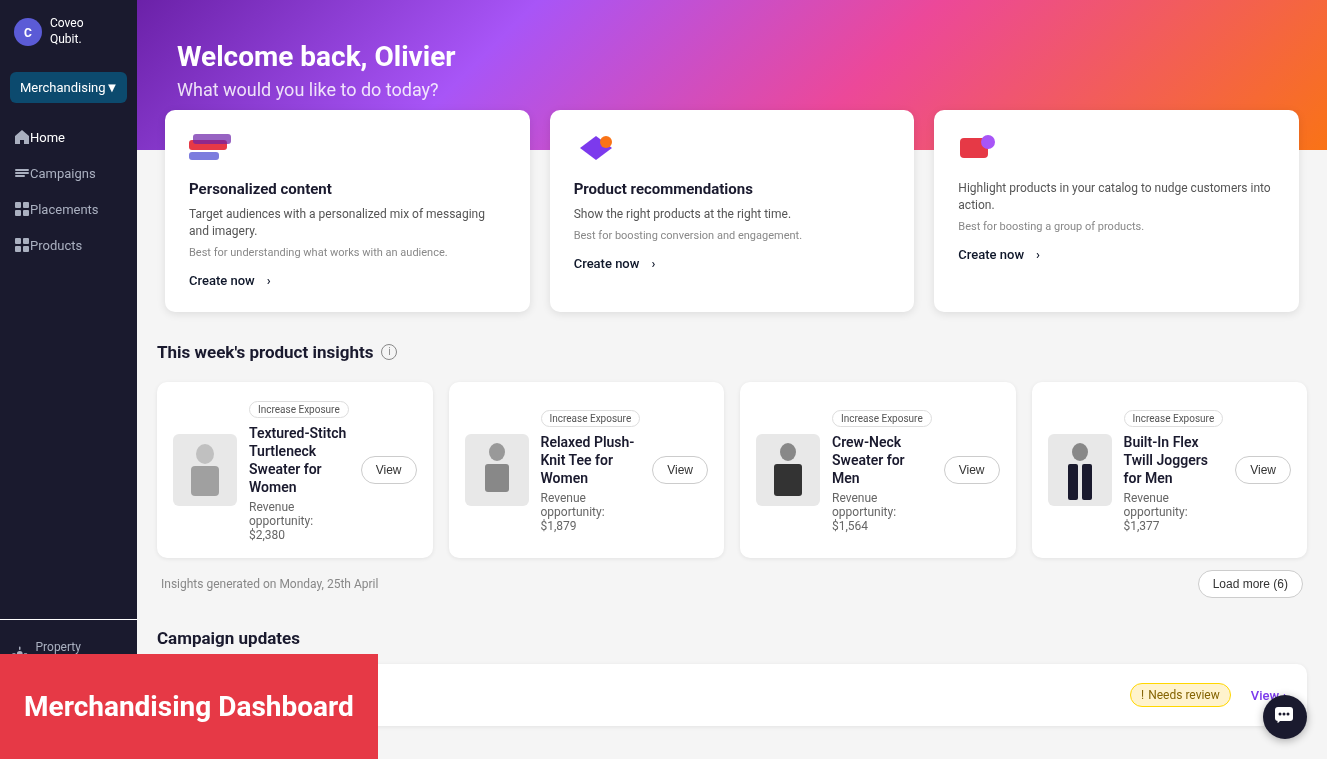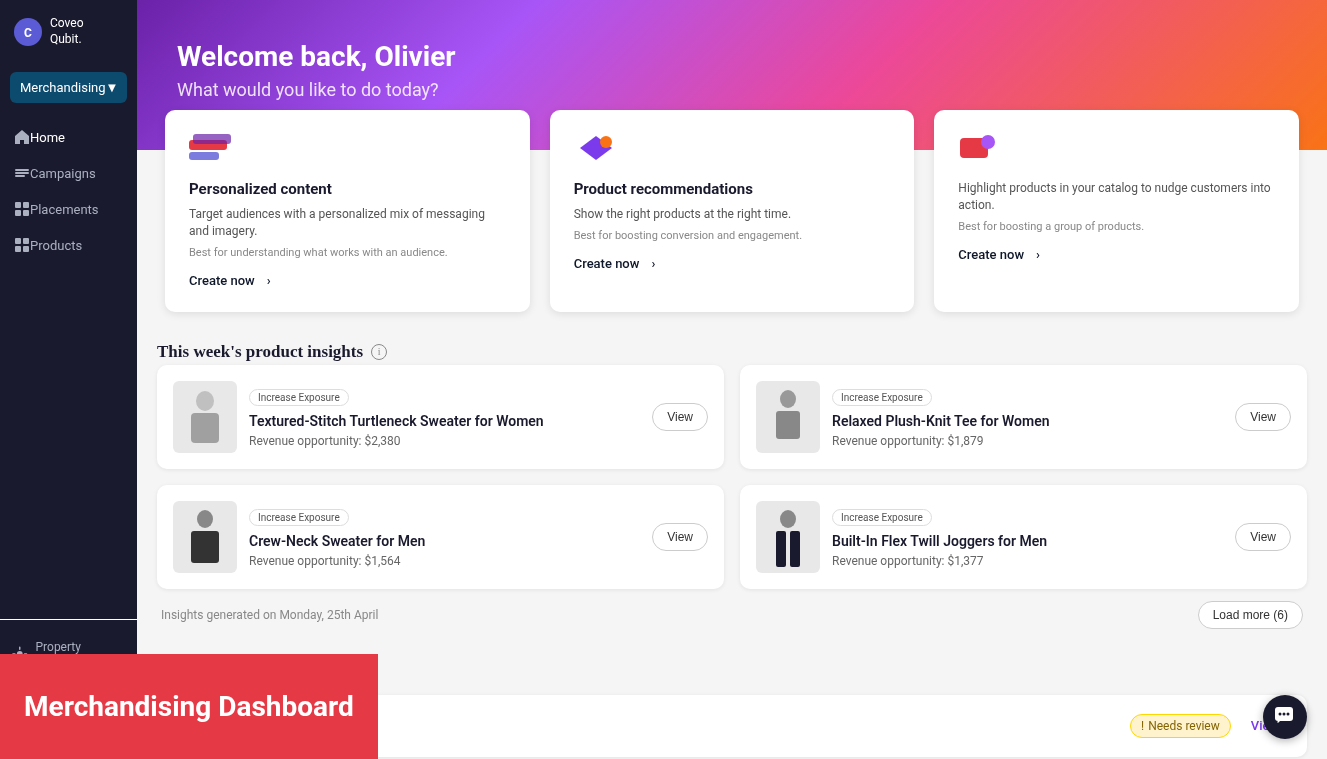--- a/index.html
+++ b/index.html
@@ -195,43 +195,42 @@
     }
 
     
     .insights-section {
       padding: 30px 20px 20px;
     }
     .section-header {
       display: flex;
       align-items: center;
       gap: 8px;
-      margin-bottom: 3px;
-      font-family: Liberation Serif, serif;
+      margin-bottom: 20px;
     }
     .section-title {
       font-size: 17px;
       font-weight: 700;
       color: #1a1a2e;
     }
     .info-icon {
       width: 16px;
       height: 16px;
       border-radius: 50%;
       border: 1.5px solid #888;
       display: flex;
       align-items: center;
       justify-content: center;
       font-size: 10px;
       color: #888;
       cursor: pointer;
     }
     .insights-grid {
       display: grid;
-      grid-template-columns: 1fr 1fr;
+      grid-template-columns: 1fr 1fr 1fr 1fr;
       gap: 16px;
     }
     .insight-card {
       background: white;
       border-radius: 10px;
       padding: 16px;
       display: flex;
       align-items: center;
       gap: 12px;
       box-shadow: 0 1px 4px rgba(0,0,0,0.08);

